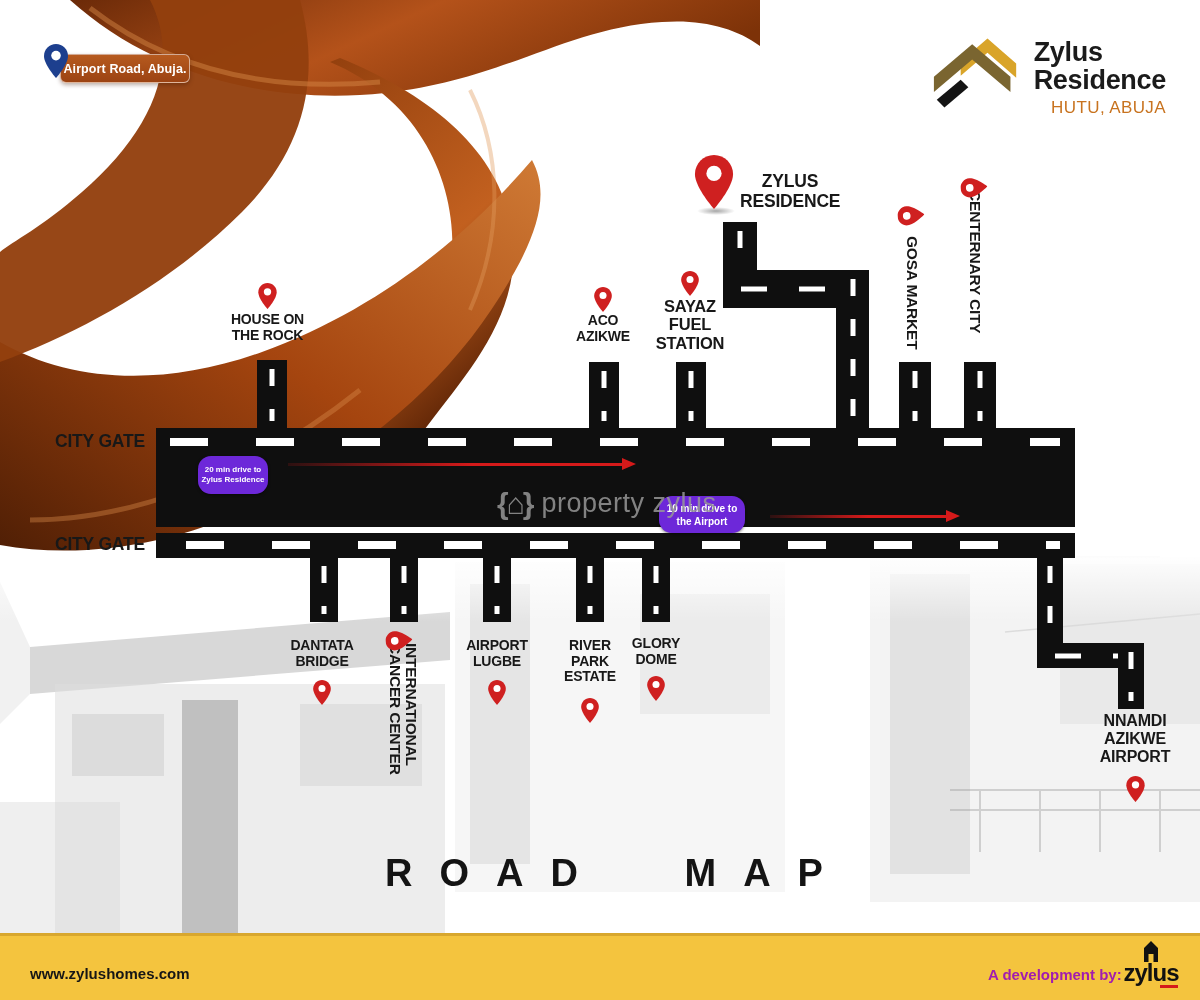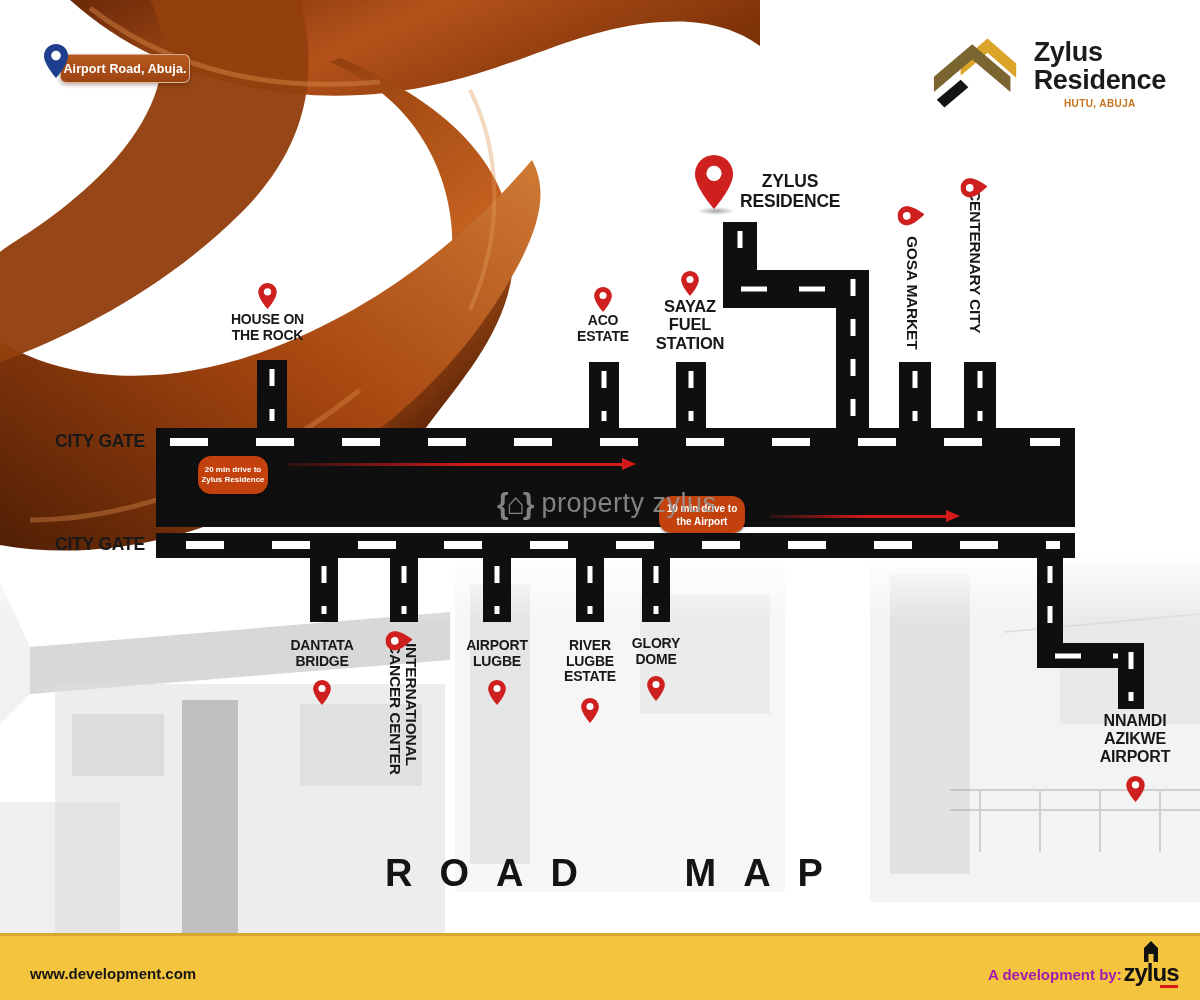--- a/index.html
+++ b/index.html
@@ -20,40 +20,40 @@
     box-shadow:0 2px 4px rgba(60,20,0,.35);}
   .pin{position:absolute;z-index:7;}
   .pin svg{display:block;width:100%;height:100%;}
   .pin.blue{--pin-fill:#1d3f8e;left:44px;top:40px;width:24px;height:42px;}
   .pin.tilt{transform:rotate(-95deg);}
   
   .brand{position:absolute;right:42px;top:30px;z-index:6;display:flex;gap:14px;align-items:flex-start;}
   .brand-icon{width:88px;height:84px;}
   .brand-text{padding-top:8px;}
   .brand-name{color:#1b1b1b;font-size:27px;font-weight:800;line-height:1.04;letter-spacing:-.3px;}
-  .brand-loc{color:#c8731f;font-size:10px;font-weight:700;text-align:center;margin-top:4px;letter-spacing:.4px;}
+  .brand-loc{color:#c8731f;font-size:17px;font-weight:400;text-align:right;margin-top:4px;letter-spacing:.4px;}
   
   .road{position:absolute;background:#0f0f0f;z-index:3;}
   .road.v::before{content:"";position:absolute;left:50%;top:9px;bottom:8px;width:5px;
     transform:translateX(-50%);
     background:repeating-linear-gradient(180deg,#fff 0 17px,transparent 17px 40px);}
   .road.h::before{content:"";position:absolute;top:50%;left:18px;right:26px;height:5px;
     transform:translateY(-50%);
     background:repeating-linear-gradient(90deg,#fff 0 26px,transparent 26px 58px);}
   .road.plain::before{display:none;}
   .exp-main{left:156px;top:428px;width:919px;height:99px;}
   .exp-bottom{left:156px;top:533px;width:919px;height:25px;}
   .lane-marks{position:absolute;z-index:4;height:8px;
     background:repeating-linear-gradient(90deg,#fff 0 38px,transparent 38px 86px);}
   .lane-top{left:170px;top:438px;width:890px;}
   .lane-bottom{left:186px;top:541px;width:874px;}
   .exp-title{position:absolute;left:156px;top:473px;width:890px;z-index:5;text-align:center;
     color:#fff;font-size:23px;font-weight:800;letter-spacing:.4px;white-space:nowrap;}
   
-  .oval{position:absolute;z-index:6;background:#c2410c;border-radius:13px;color:#fff;
+  .oval{position:absolute;z-index:6;background:#6d28d9;border-radius:13px;color:#fff;
     display:flex;align-items:center;justify-content:center;text-align:center;
     font-weight:700;white-space:pre-line;line-height:1.3;
     box-shadow:0 1px 3px rgba(0,0,0,.5);}
   .oval-res{left:198px;top:456px;width:70px;height:38px;font-size:8px;}
   .oval-air{left:659px;top:496px;width:86px;height:37px;font-size:10px;}
   .arrow{position:absolute;z-index:5;height:3px;background:linear-gradient(90deg,rgba(213,26,26,.15),#d51a1a 55%);}
   .arrow::after{content:"";position:absolute;right:-12px;top:-5px;
     border-left:14px solid #d51a1a;border-top:6.5px solid transparent;border-bottom:6.5px solid transparent;}
   .arrow-res{left:288px;top:463px;width:336px;}
   .arrow-air{left:770px;top:515px;width:178px;}
@@ -237,21 +237,21 @@
   <div class="lm lm-rock">HOUSE ON
 THE ROCK</div>
 
   <span class="pin" style="left:594px;top:287px;width:18px;height:25px;">
       <svg viewBox="0 0 24 34" xmlns="http://www.w3.org/2000/svg">
         <path d="M12 0C5.4 0 0 5.4 0 12c0 8.6 12 22 12 22s12-13.4 12-22C24 5.4 18.6 0 12 0z" style="fill:var(--pin-fill,#cf2020)"></path>
         <circle cx="12" cy="11.6" r="4.8" fill="#fff"></circle>
       </svg>
     </span>
   <div class="lm lm-aco">ACO
-ESTATE</div>
+AZIKWE</div>
 
   <span class="pin" style="left:681px;top:271px;width:18px;height:25px;">
       <svg viewBox="0 0 24 34" xmlns="http://www.w3.org/2000/svg">
         <path d="M12 0C5.4 0 0 5.4 0 12c0 8.6 12 22 12 22s12-13.4 12-22C24 5.4 18.6 0 12 0z" style="fill:var(--pin-fill,#cf2020)"></path>
         <circle cx="12" cy="11.6" r="4.8" fill="#fff"></circle>
       </svg>
     </span>
   <div class="lm lm-sayaz">SAYAZ
 FUEL
 STATION</div>
@@ -303,21 +303,21 @@
   <div class="lm lm-shoprite">AIRPORT
 LUGBE</div>
   <span class="pin" style="left:488px;top:680px;width:18px;height:25px;">
       <svg viewBox="0 0 24 34" xmlns="http://www.w3.org/2000/svg">
         <path d="M12 0C5.4 0 0 5.4 0 12c0 8.6 12 22 12 22s12-13.4 12-22C24 5.4 18.6 0 12 0z" style="fill:var(--pin-fill,#cf2020)"></path>
         <circle cx="12" cy="11.6" r="4.8" fill="#fff"></circle>
       </svg>
     </span>
 
   <div class="lm lm-river">RIVER
-LUGBE
+PARK
 ESTATE</div>
   <span class="pin" style="left:581px;top:698px;width:18px;height:25px;">
       <svg viewBox="0 0 24 34" xmlns="http://www.w3.org/2000/svg">
         <path d="M12 0C5.4 0 0 5.4 0 12c0 8.6 12 22 12 22s12-13.4 12-22C24 5.4 18.6 0 12 0z" style="fill:var(--pin-fill,#cf2020)"></path>
         <circle cx="12" cy="11.6" r="4.8" fill="#fff"></circle>
       </svg>
     </span>
 
   <div class="lm lm-glory">GLORY
 DOME</div>
@@ -334,21 +334,21 @@
   <span class="pin" style="left:1126px;top:776px;width:19px;height:26px;">
       <svg viewBox="0 0 24 34" xmlns="http://www.w3.org/2000/svg">
         <path d="M12 0C5.4 0 0 5.4 0 12c0 8.6 12 22 12 22s12-13.4 12-22C24 5.4 18.6 0 12 0z" style="fill:var(--pin-fill,#cf2020)"></path>
         <circle cx="12" cy="11.6" r="4.8" fill="#fff"></circle>
       </svg>
     </span>
 
   <div class="roadmap-title">ROAD MAP</div>
 
   <div class="footer">
-    <div class="footer-site">www.development.com</div>
+    <div class="footer-site">www.zylushomes.com</div>
     <div class="footer-credit">A development by:</div>
     <div class="footer-logo">
       <svg class="footer-logo-icon" width="20" height="24" viewBox="0 0 20 24">
         <path d="M3 24V10l7-7 7 7v14h-4.5v-8h-5v8z" fill="#111"></path>
         <rect x="8" y="5.5" width="4" height="3" fill="#111"></rect>
       </svg>
       <div class="footer-logo-word">zylus</div>
       <span class="footer-logo-mark"></span>
     </div>
   </div>

